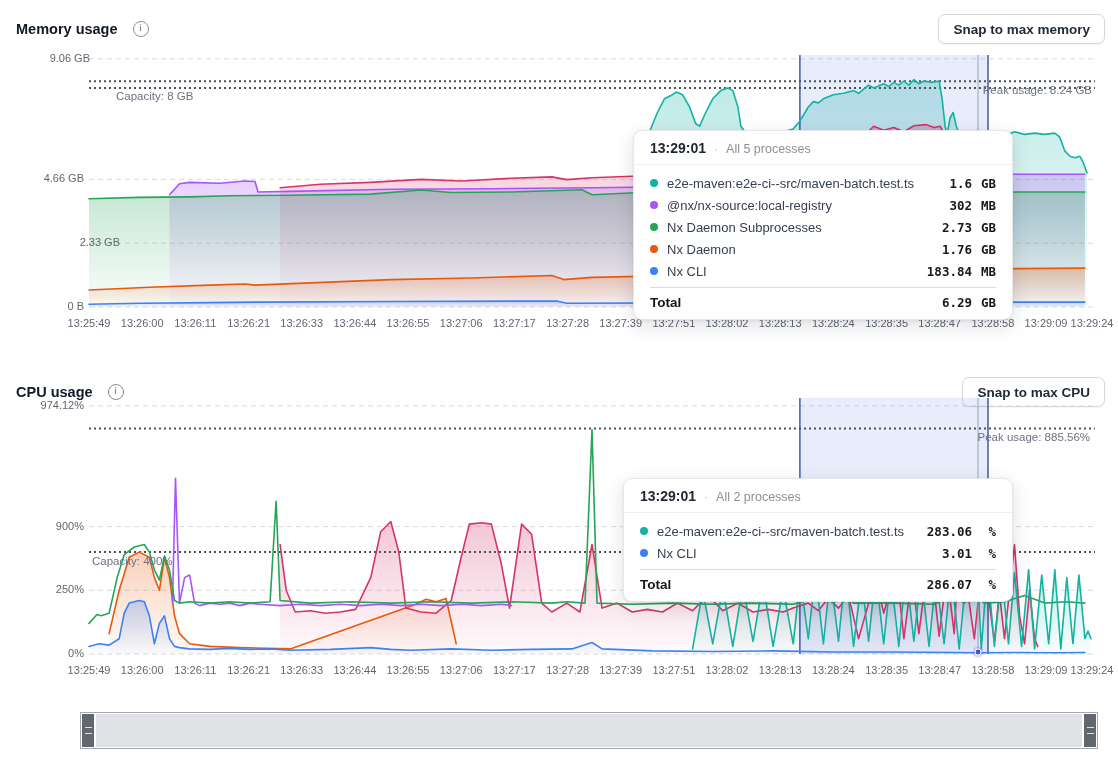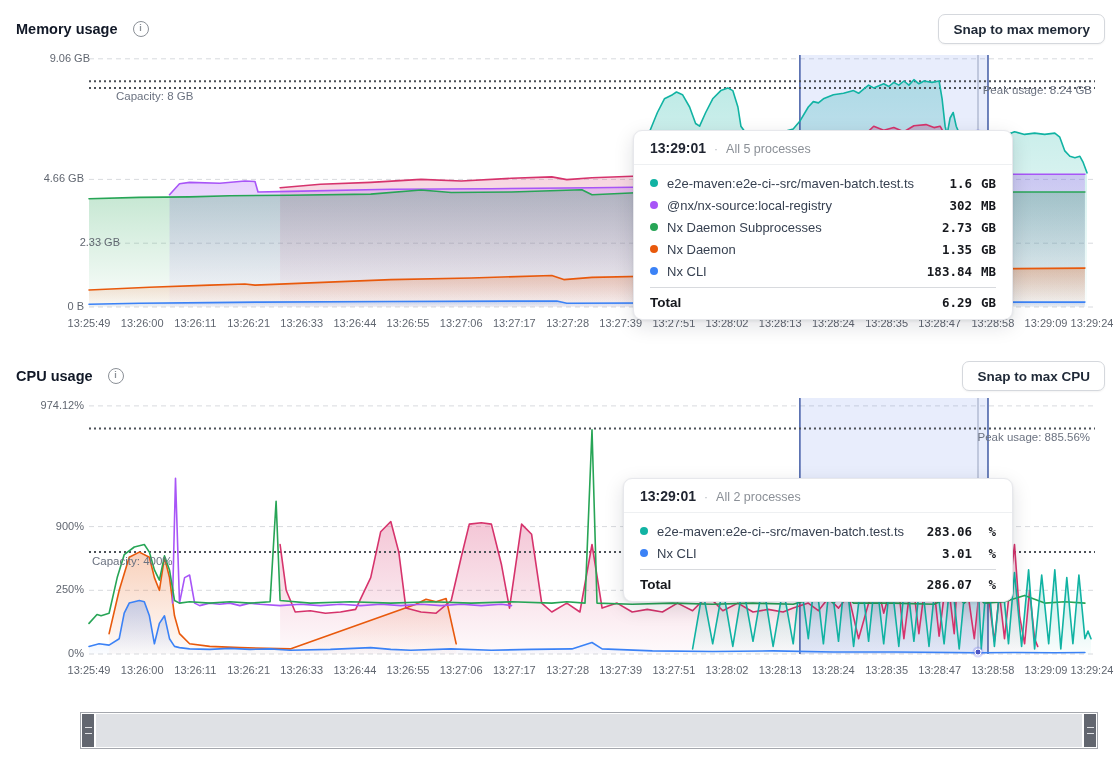--- a/index.html
+++ b/index.html
@@ -170,38 +170,38 @@
         </div>
         <div class="tt-row">
           <span class="tt-swatch" style="background: rgb(39, 165, 86);"></span>
           <span class="tt-name">Nx Daemon Subprocesses</span>
           <span class="tt-val">2.73</span>
           <span class="tt-unit">GB</span>
         </div>
         <div class="tt-row">
           <span class="tt-swatch" style="background: rgb(232, 89, 12);"></span>
           <span class="tt-name">Nx Daemon</span>
-          <span class="tt-val">1.35</span>
+          <span class="tt-val">1.76</span>
           <span class="tt-unit">GB</span>
         </div>
         <div class="tt-row">
           <span class="tt-swatch" style="background: rgb(59, 130, 246);"></span>
           <span class="tt-name">Nx CLI</span>
           <span class="tt-val">183.84</span>
           <span class="tt-unit">MB</span>
         </div>
       </div>
     <div class="tt-total">
       <span class="tt-name">Total</span>
       <span class="tt-val">6.29</span>
       <span class="tt-unit">GB</span>
     </div>
   </div>
 
-  <div class="panel-header" style="top:360px;align-items:center;">
+  <div class="panel-header" style="top:376px;align-items:center;">
     <div class="title-wrap">
       <h2 class="panel-title">CPU usage</h2>
       <span class="info-icon">i</span>
     </div>
     <button class="snap-btn">Snap to max CPU</button>
   </div>
 
   <div class="plot" style="top:398px;height:256px;">
     <svg width="1006" height="256" viewBox="0 0 1006 256">
         <defs>

